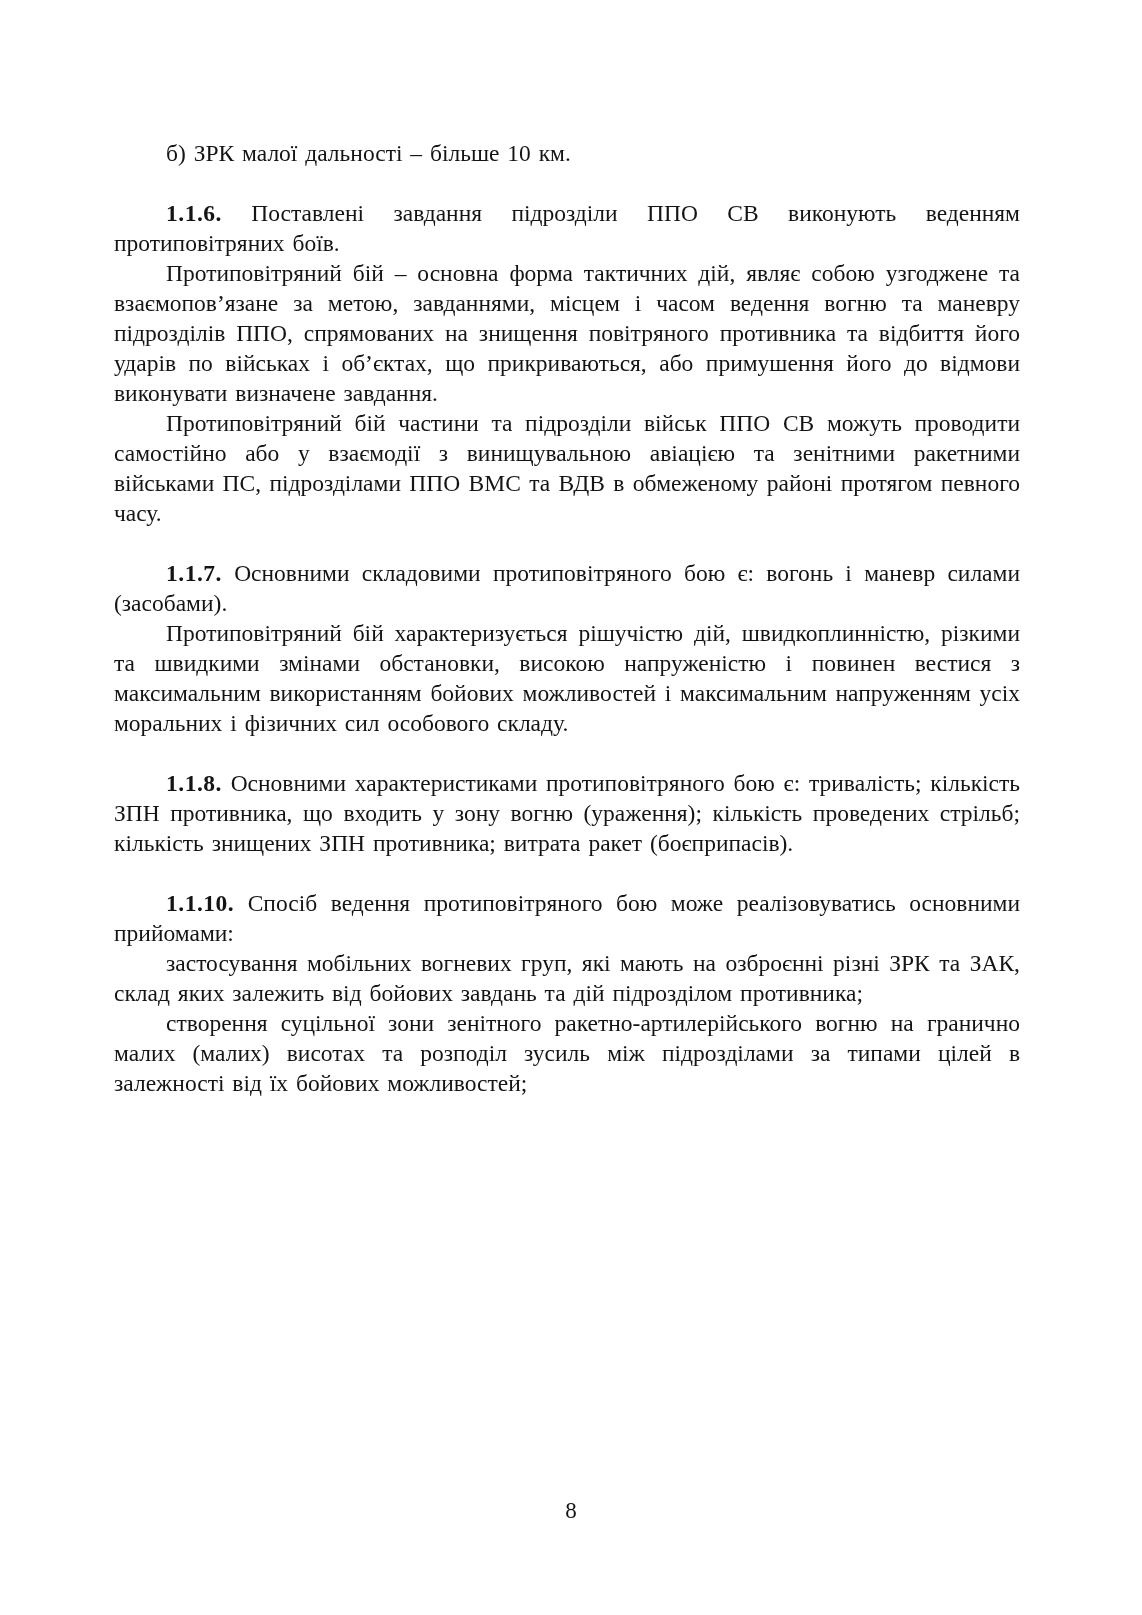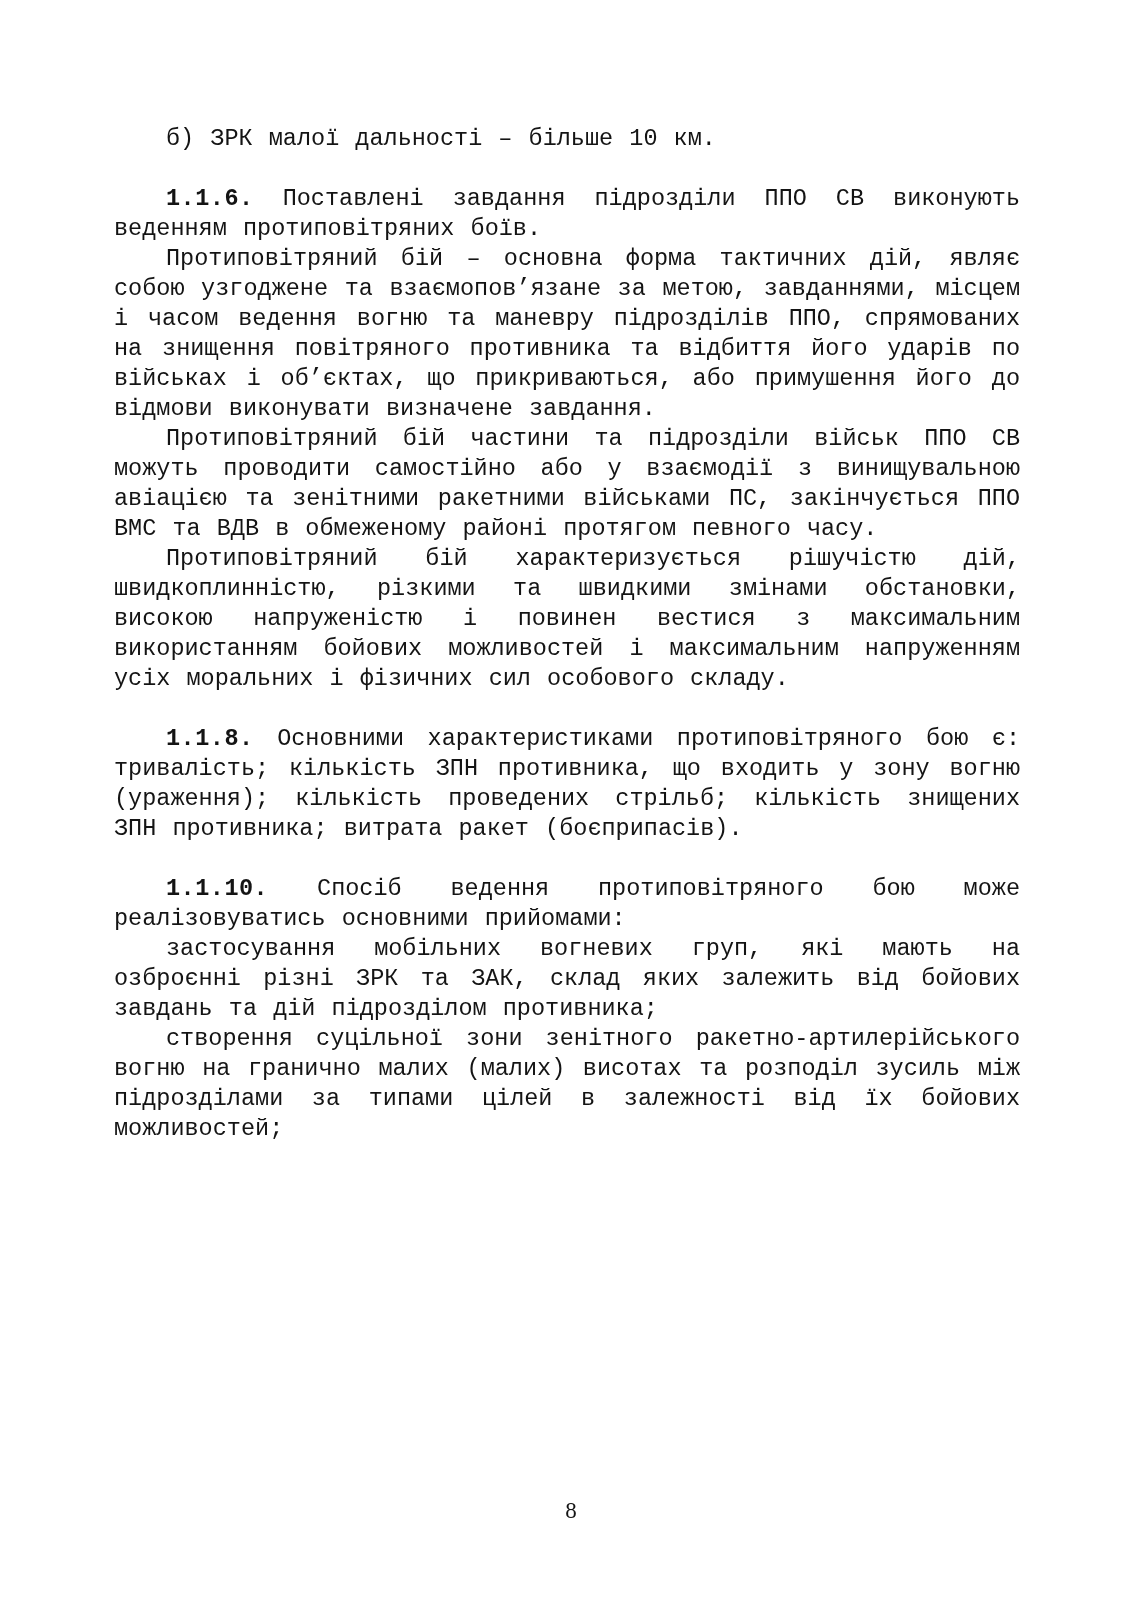--- a/index.html
+++ b/index.html
@@ -13,23 +13,22 @@
     height: 1615px;
     margin: 0 auto;
     background: #ffffff;
     color: #141414;
     font-family: "Liberation Serif", "DejaVu Serif", serif;
     overflow: hidden;
   }
   .text-block {
     position: absolute;
     left: 114px;
-    top: 124px;
+    top: 138px;
     width: 906px;
-    font-family: Liberation Mono, monospace;
   }
   p.para {
     margin: 0;
     font-size: 23.5px;
     line-height: 30px;
     text-align: justify;
     text-indent: 52px;
     word-spacing: 2px;
   }
   p.para.numbered {
@@ -51,21 +50,22 @@
   }
 </style>
 </head>
 <body>
 
 <div class="page">
   <div class="text-block">
       <p class="para">б) ЗРК малої дальності – більше 10 км.</p>
       <p class="para numbered"><b class="sec-num">1.1.6.</b> Поставлені завдання підрозділи ППО СВ виконують веденням протиповітряних боїв.</p>
       <p class="para">Протиповітряний бій – основна форма тактичних дій, являє собою узгоджене та взаємопов’язане за метою, завданнями, місцем і часом ведення вогню та маневру підрозділів ППО, спрямованих на знищення повітряного противника та відбиття його ударів по військах і об’єктах, що прикриваються, або примушення його до відмови виконувати визначене завдання.</p>
-      <p class="para">Протиповітряний бій частини та підрозділи військ ППО СВ можуть проводити самостійно або у взаємодії з винищувальною авіацією та зенітними ракетними військами ПС, закінчується ППО ВМС та ВДВ в обмеженому районі протягом певного часу.</p>
+      <p class="para">Протиповітряний бій частини та підрозділи військ ППО СВ можуть проводити самостійно або у взаємодії з винищувальною авіацією та зенітними ракетними військами ПС, підрозділами ППО ВМС та ВДВ в обмеженому районі протягом певного часу.</p>
+      <p class="para numbered"><b class="sec-num">1.1.7.</b> Основними складовими протиповітряного бою є: вогонь і маневр силами (засобами).</p>
       <p class="para">Протиповітряний бій характеризується рішучістю дій, швидкоплинністю, різкими та швидкими змінами обстановки, високою напруженістю і повинен вестися з максимальним використанням бойових можливостей і максимальним напруженням усіх моральних і фізичних сил особового складу.</p>
       <p class="para numbered"><b class="sec-num">1.1.8.</b> Основними характеристиками протиповітряного бою є: тривалість; кількість ЗПН противника, що входить у зону вогню (ураження); кількість проведених стрільб; кількість знищених ЗПН противника; витрата ракет (боєприпасів).</p>
       <p class="para numbered"><b class="sec-num">1.1.10.</b> Спосіб ведення протиповітряного бою може реалізовуватись основними прийомами:</p>
       <p class="para">застосування мобільних вогневих груп, які мають на озброєнні різні ЗРК та ЗАК, склад яких залежить від бойових завдань та дій підрозділом противника;</p>
       <p class="para">створення суцільної зони зенітного ракетно-артилерійського вогню на гранично малих (малих) висотах та розподіл зусиль між підрозділами за типами цілей в залежності від їх бойових можливостей;</p>
     </div>
   <div class="page-number">8</div>
 </div>
 
 </body></html>

